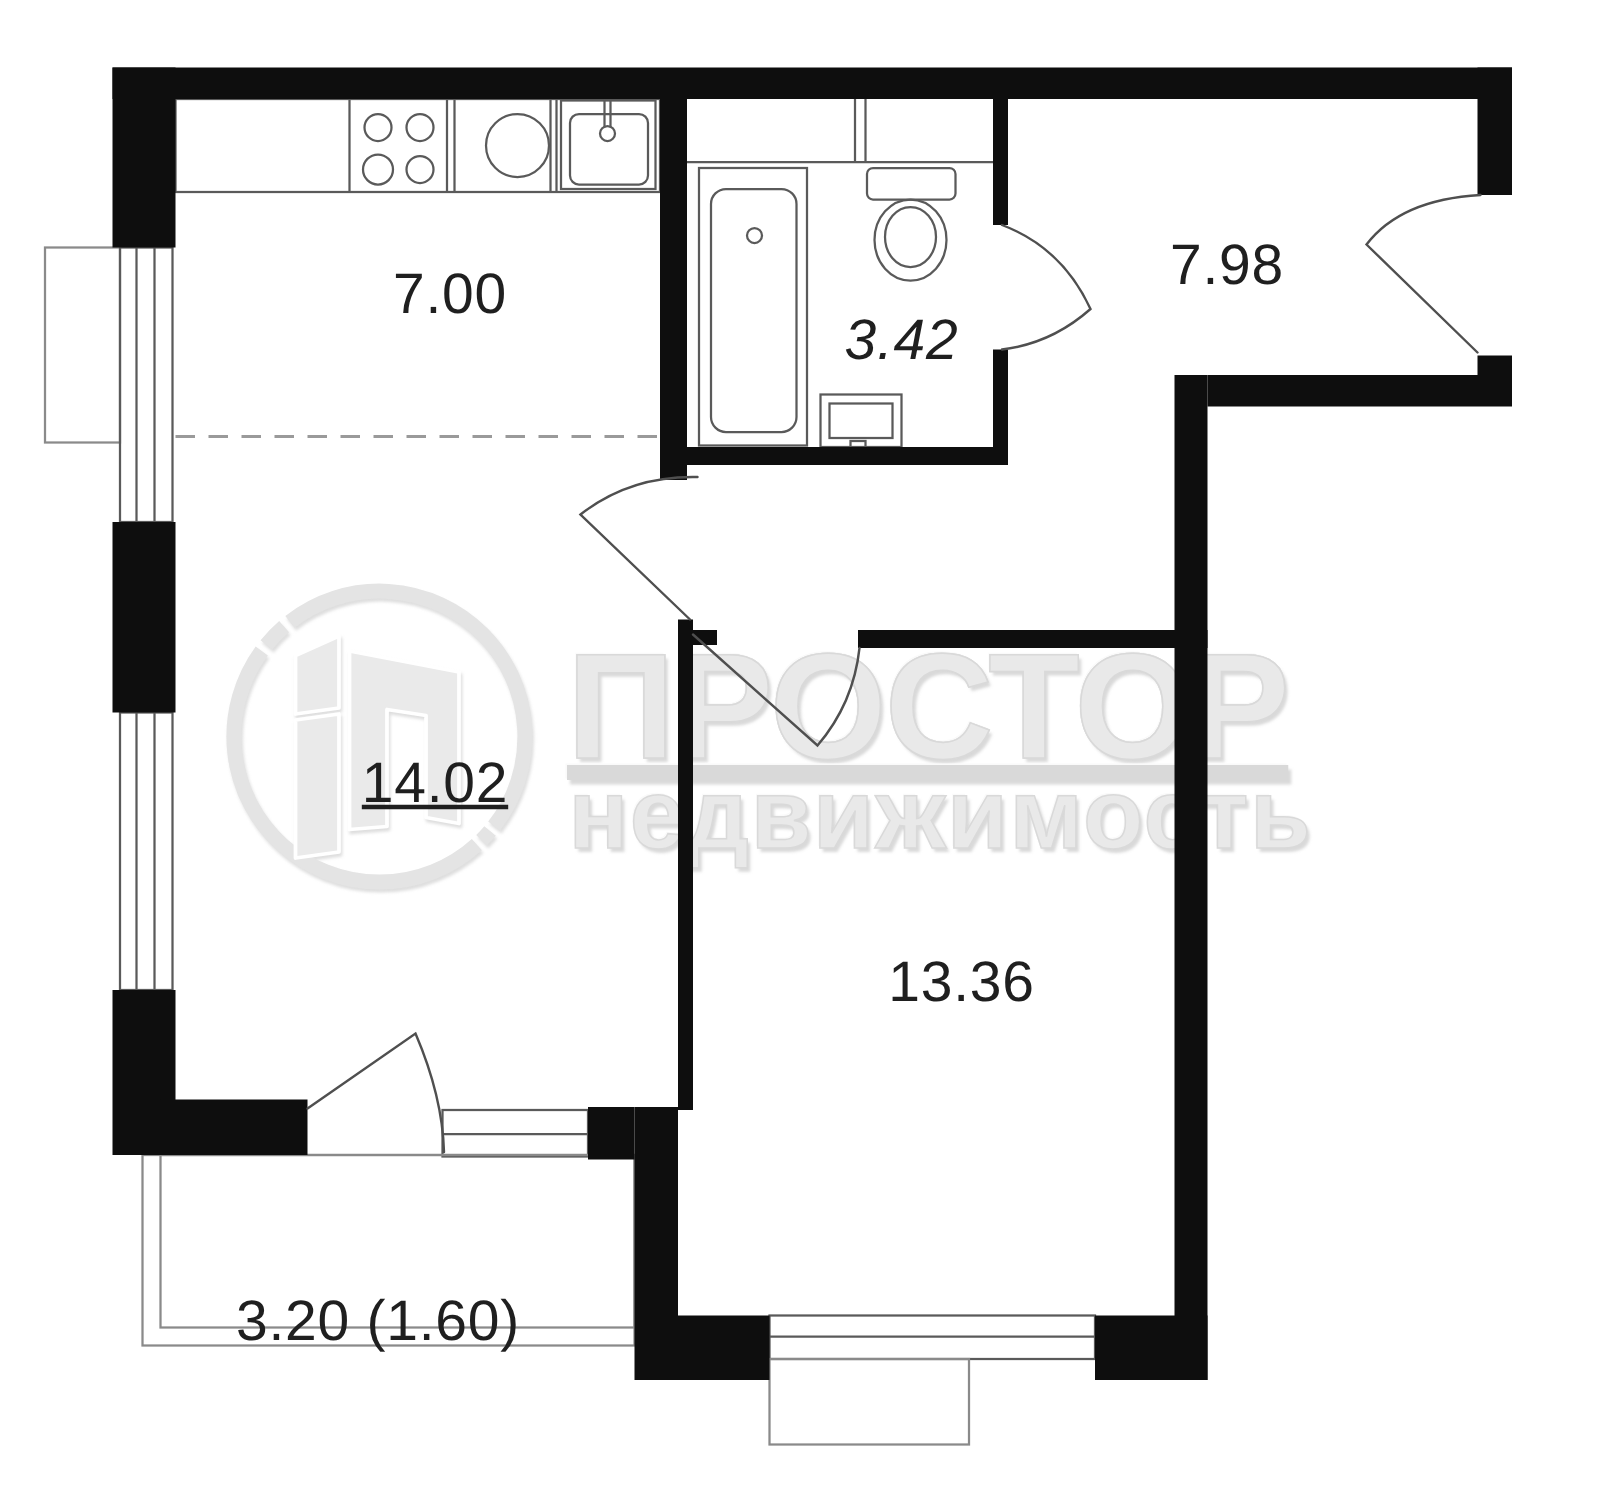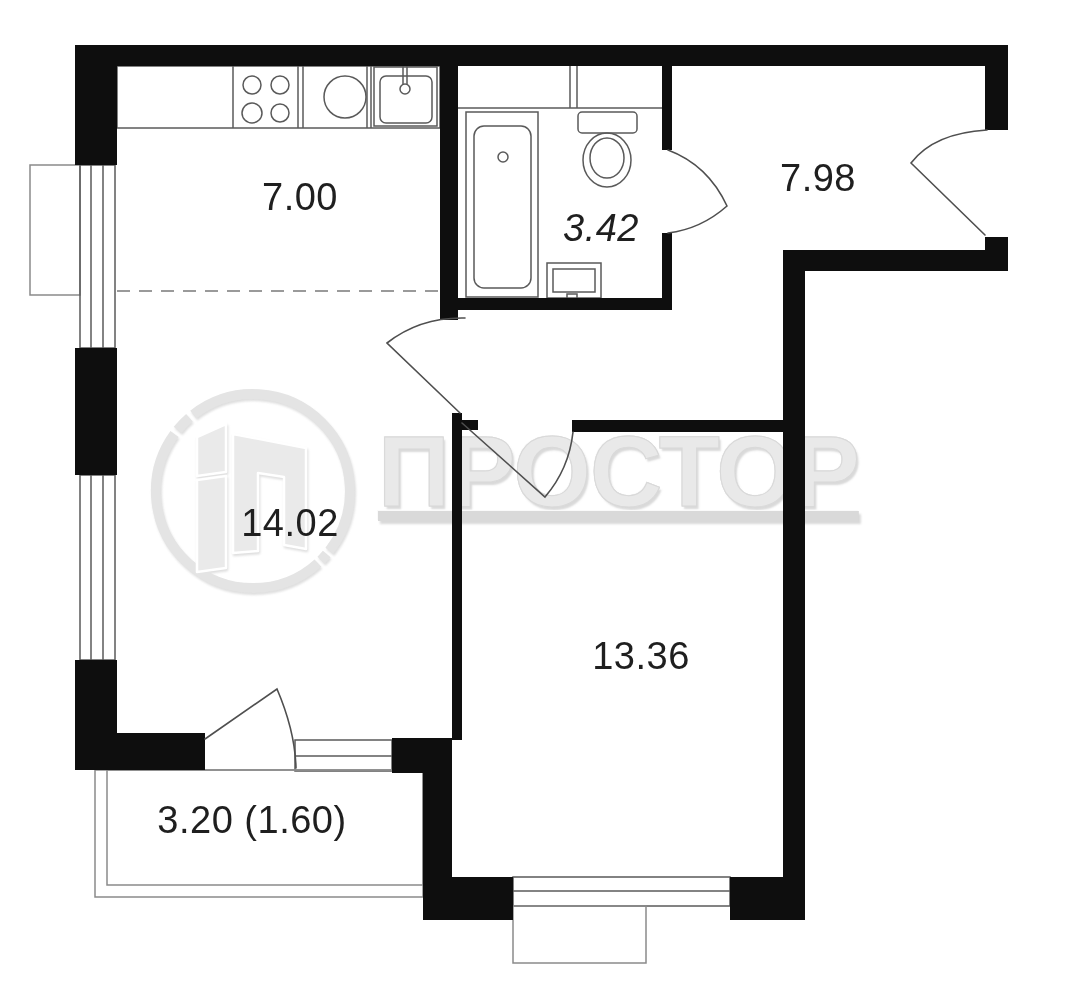--- a/index.html
+++ b/index.html
@@ -44,20 +44,21 @@
         <path d="M177.6,430.0 A97,97 0 0 1 189.4,417.8"></path>
         <path d="M326.7,554.0 A97,97 0 0 1 321.0,560.2"></path>
       </g>
       <g fill="#eaeaea" stroke="#ffffff" stroke-width="2.5" stroke-linejoin="round">
         <polygon points="197,437 226,424 226,472 197,476"></polygon>
         <polygon points="197,480 226,476 226,568 197,572"></polygon>
         <polygon points="233,434 306,448 306,549 284,545 284,477 258,473 258,551 233,553"></polygon>
       </g>
     </svg>
     <div class="wm-text wm-brand">ПРОСТОР</div>
+    <div class="wm-text wm-sub">недвижимость</div>
   </div>
 
   <svg class="layer plan-svg" width="1067" height="999" viewBox="0 0 1067 999">
 
     <g>
       <rect class="lite" x="30" y="165" width="50" height="130"></rect>
       <rect class="thin" x="80" y="165" width="35" height="183"></rect>
       <line class="thin" x1="91" y1="165" x2="91" y2="348"></line>
       <line class="thin" x1="103" y1="165" x2="103" y2="348"></line>
     </g>
@@ -154,17 +155,17 @@
       <path class="door" d="M668,150 Q708,165 727,206 Q701,229 668,233"></path>
       <path class="door" d="M465,318 Q420,317 387,343 L460,413"></path>
       <path class="door" d="M462,423 L545,497 Q569,469 573,432"></path>
       <path class="door" d="M205,739 L277,689 Q295,731 296,768"></path>
     </g>
   </svg>
 
   <div class="room-label" style="left:283px;top:197px;margin-left:17px;">7.00</div>
   <div class="room-label" style="left:601px;top:228px;font-style:italic;">3.42</div>
   <div class="room-label" style="left:818px;top:178px;">7.98</div>
-  <div class="room-label" style="left:290px;top:523px;">14.02</div>
+  <div class="room-label" style="left:290px;top:523px;text-decoration:underline;">14.02</div>
   <div class="room-label" style="left:618px;top:656px;margin-left:23px;">13.36</div>
-  <div class="room-label" style="left:252px;top:820px;text-align:right;">3.20 (1.60)</div>
+  <div class="room-label" style="left:252px;top:882px;text-align:right;">3.20 (1.60)</div>
 
 </div>
 
 </body></html>

